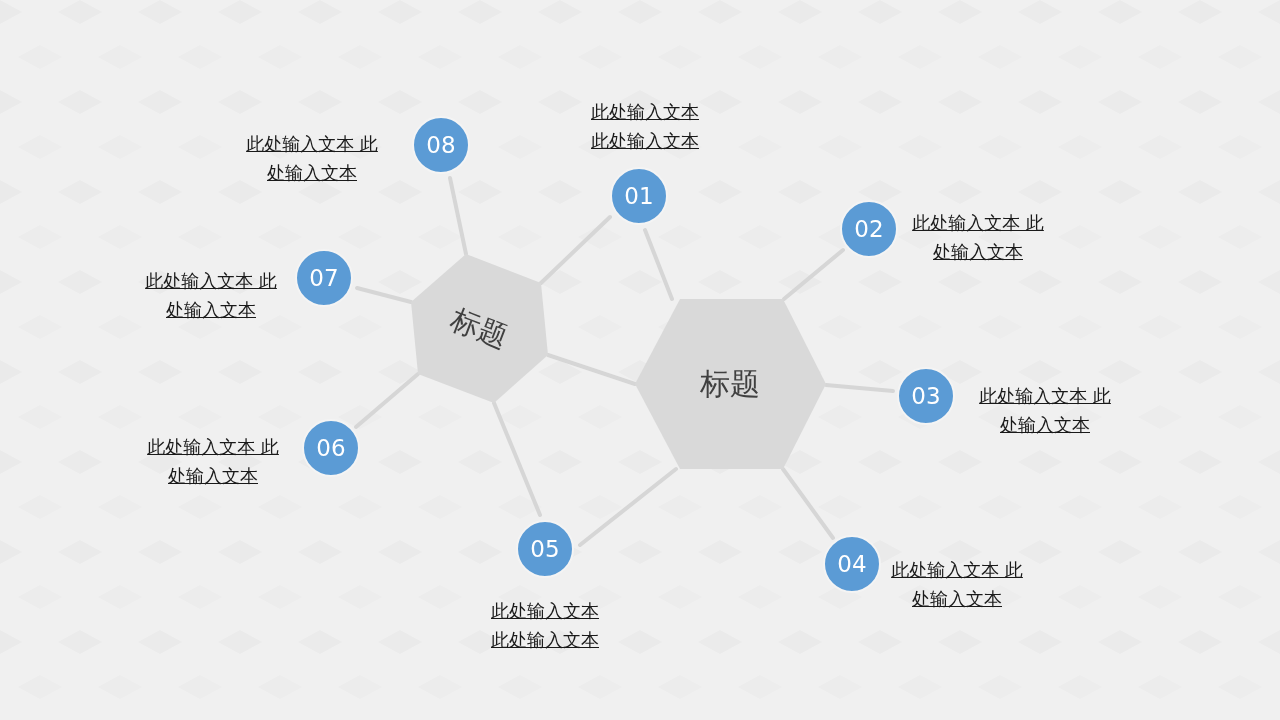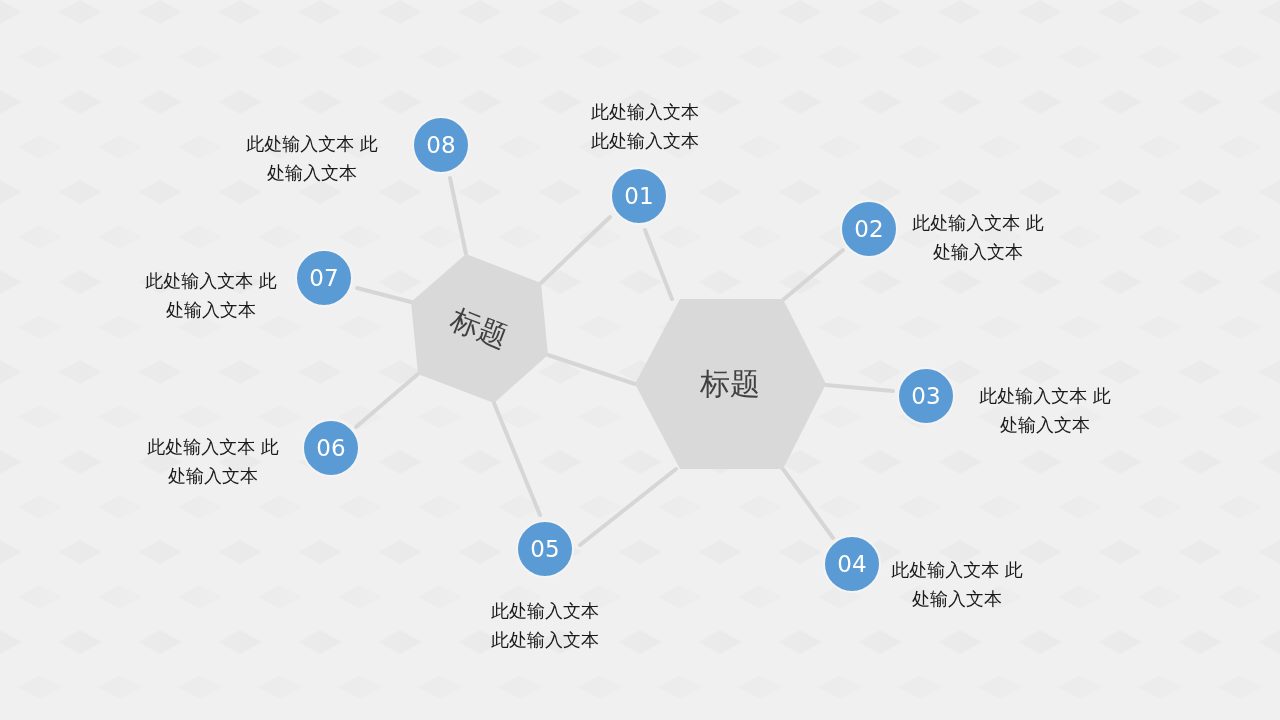--- a/index.html
+++ b/index.html
@@ -7,21 +7,21 @@
     width: 1280px; height: 720px; overflow: hidden; position: relative;
     background: #f0f0f0;
     font-family: "DejaVu Sans", "Liberation Sans", sans-serif;
   }
   .bg-pattern { position: absolute; left: 0; top: 0; width: 1280px; height: 720px; }
   .diagram { position: absolute; left: 0; top: 0; width: 1280px; height: 720px; }
   .label {
     position: absolute; font-size: 18px; line-height: 29px; color: #1a1a1a;
     text-align: center; white-space: nowrap;
   }
-  .label span { display: block; }
+  .label span { display: block; text-decoration: underline; }
   .hex-title {
     position: absolute; font-size: 30px; color: #404040; white-space: nowrap;
     transform: translate(-50%, -50%);
   }
   .num {
     font-family: "DejaVu Sans", "Liberation Sans", sans-serif;
     font-size: 23px; fill: #ffffff; text-anchor: middle; dominant-baseline: central;
   }
 </style>
 </head>

